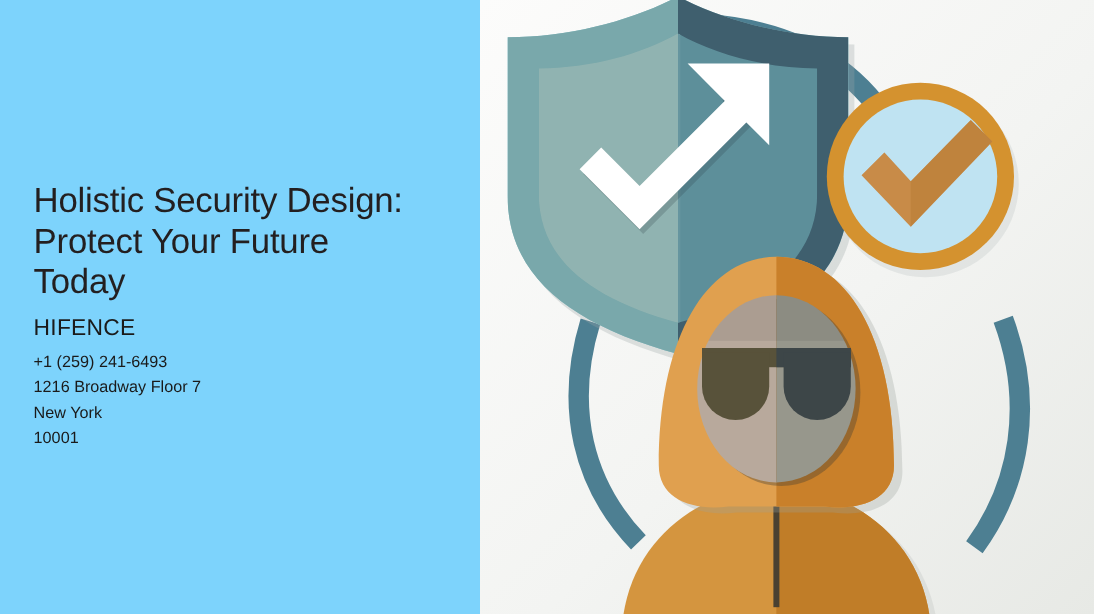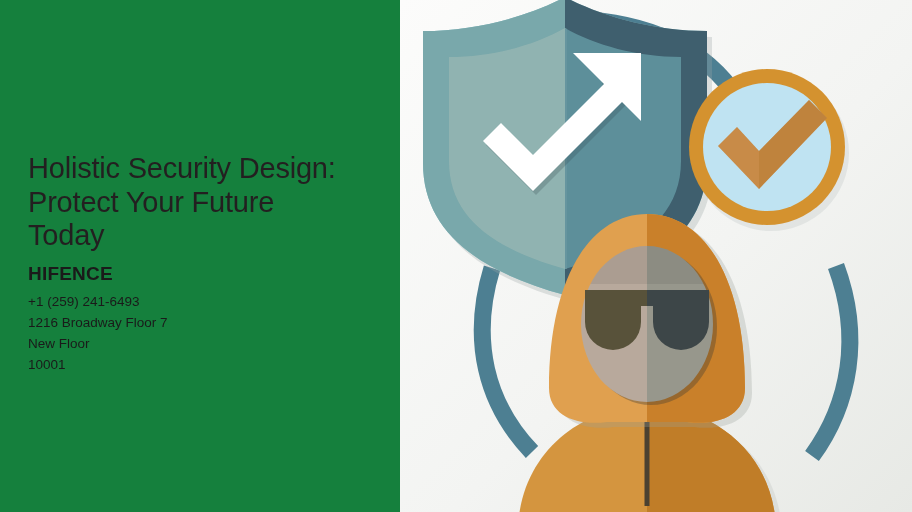--- a/index.html
+++ b/index.html
@@ -20,21 +20,21 @@
     overflow: hidden;
     display: flex;
   }
 
   
   .left-panel {
     position: relative;
     width: 400px;
     height: 512px;
     flex: 0 0 400px;
-    background: #15803d;
+    background: #7dd3fc;
     box-sizing: border-box;
     padding: 0 28px;
     display: flex;
     flex-direction: column;
     justify-content: center;
   }
 
   .text-block {
     position: relative;
     top: 8px;
@@ -45,21 +45,21 @@
     line-height: 1.16;
     font-weight: 400;
     color: #231f20;
     letter-spacing: -0.2px;
     margin: 0 0 10px 0;
     max-width: 320px;
   }
 
   .company-name {
     font-size: 19px;
-    font-weight: 700;
+    font-weight: 400;
     color: #1a1a1a;
     letter-spacing: 0.2px;
     margin: 0 0 7px 0;
   }
 
   .contact-line {
     font-size: 13.5px;
     line-height: 1.55;
     color: #1a1a1a;
     margin: 0;
@@ -103,21 +103,21 @@
     <div class="text-block">
 
       <h1 class="headline">Holistic Security Design: Protect Your Future Today</h1>
 
       <div class="company-name">HIFENCE</div>
 
       <p class="contact-line">+1 (259) 241-6493</p>
 
       <p class="contact-line">1216 Broadway Floor 7</p>
 
-      <p class="contact-line">New Floor</p>
+      <p class="contact-line">New York</p>
 
       <p class="contact-line">10001</p>
 
 
     </div>
   </div>
 
   <div class="right-panel">
 
     <svg class="illustration" viewBox="0 0 512 512" xmlns="http://www.w3.org/2000/svg">

